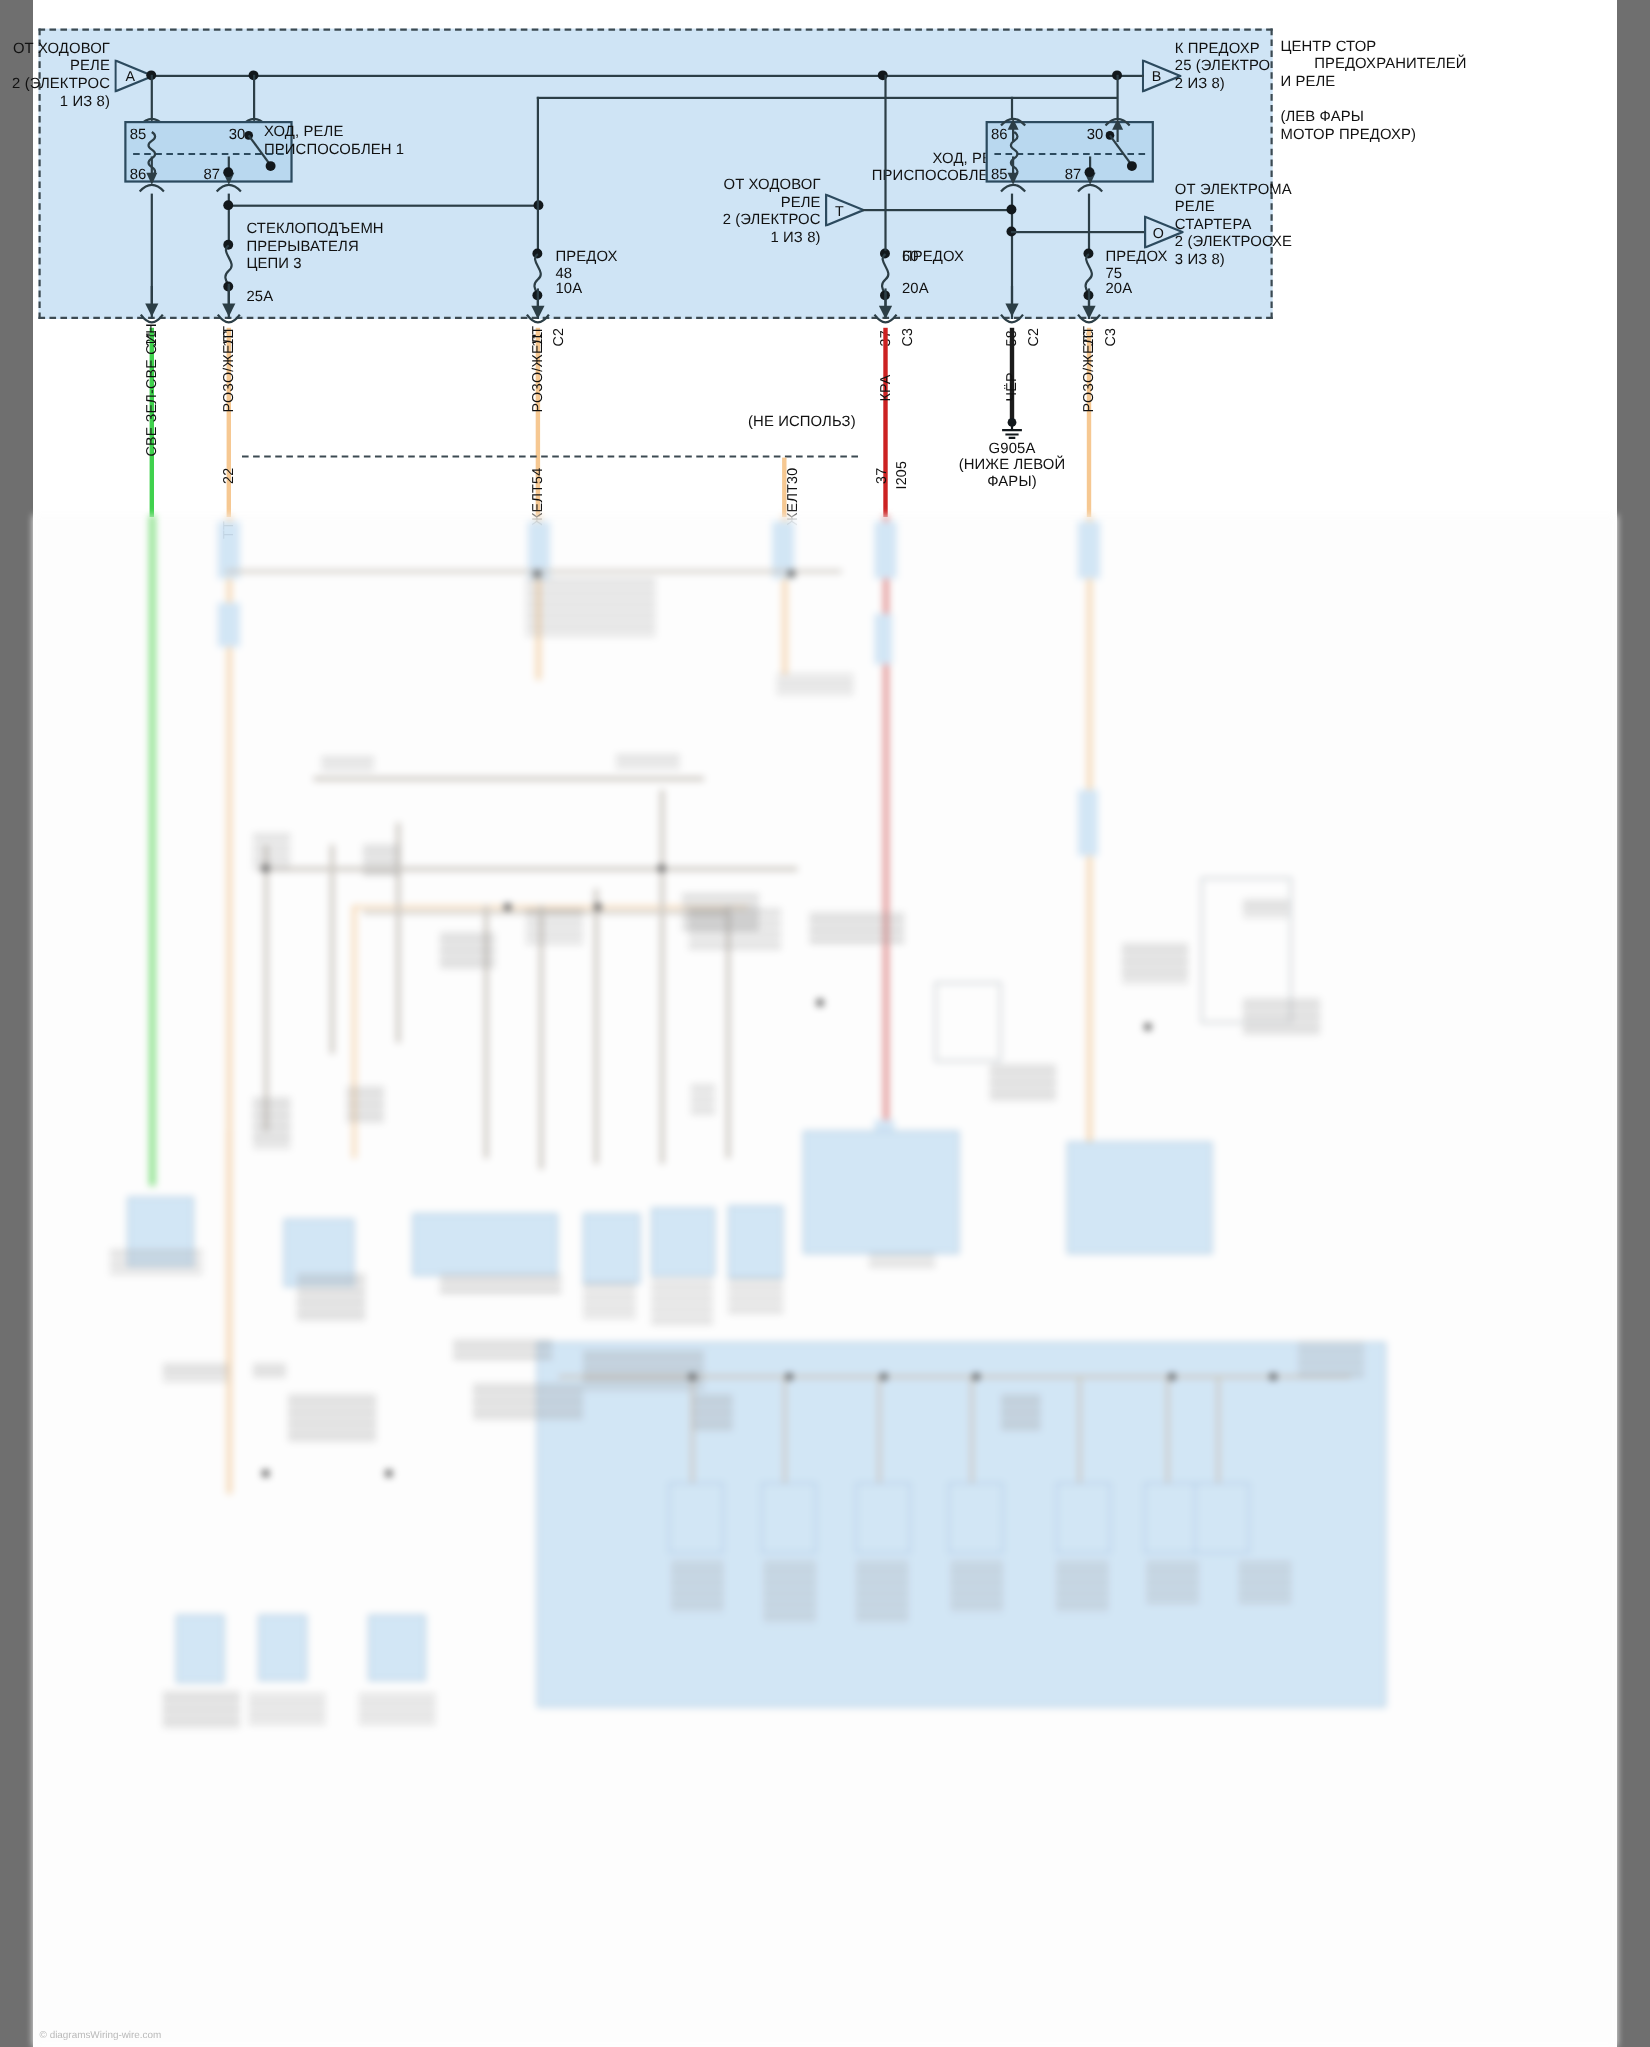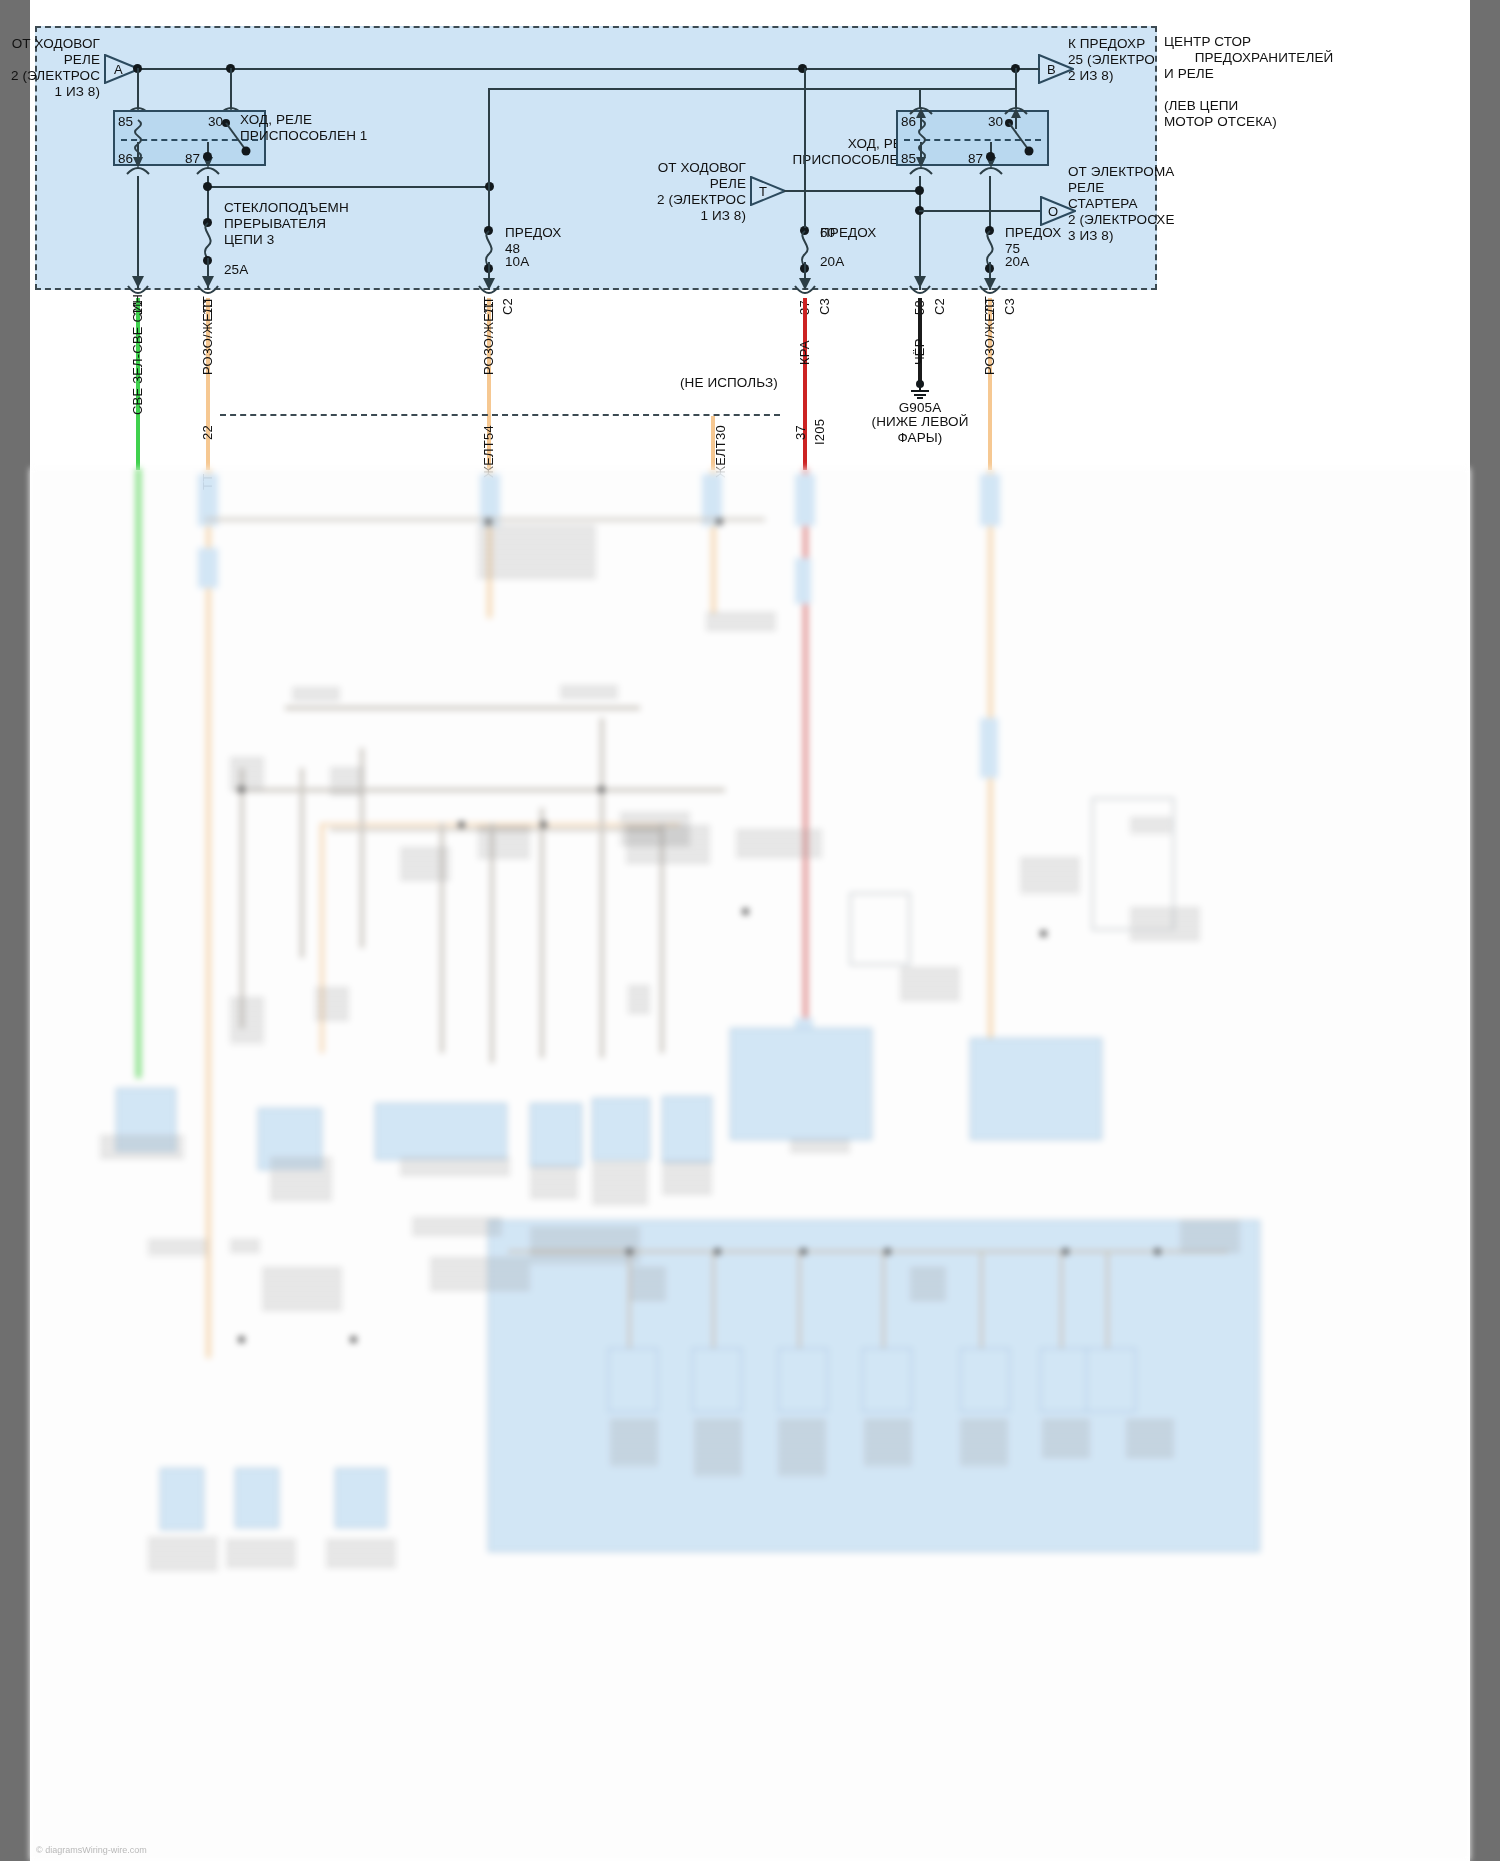--- a/index.html
+++ b/index.html
@@ -146,22 +146,22 @@
 
   <div class="page-edge-left"></div>
   <div class="page-edge-right"></div>
   <div class="page-sheet"></div>
 
   <div class="fuse-block"></div>
 
   <div class="lbl" style="left:1164px; top:34px; width:180px;">ЦЕНТР СТОР</div>
   <div class="lbl" style="left:1164px; top:50px; width:200px;text-align:center;">ПРЕДОХРАНИТЕЛЕЙ</div>
   <div class="lbl" style="left:1164px; top:66px; width:180px;">И РЕЛЕ</div>
-  <div class="lbl" style="left:1164px; top:98px; width:180px;">(ЛЕВ ЦЕПИ</div>
-  <div class="lbl" style="left:1164px; top:114px; width:180px;">МОТОР ОТСЕКА)</div>
+  <div class="lbl" style="left:1164px; top:98px; width:180px;">(ЛЕВ ФАРЫ</div>
+  <div class="lbl" style="left:1164px; top:114px; width:180px;">МОТОР ПРЕДОХР)</div>
 
   <div class="lbl r" style="left:5px; top:36px; width:95px;">ОТ ХОДОВОГ
 РЕЛЕ
 2 (ЭЛЕКТРОС
 1 ИЗ 8)</div>
   <div class="tri-wrap" style="left:104px; top:54px;">
     <svg width="36" height="30" viewBox="0 0 36 30">
       <polygon points="1,1 35,15 1,29" fill="#cfe4f5" stroke="#2c4a5e" stroke-width="2"></polygon>
       <text x="10" y="20" font-family="Liberation Sans, sans-serif" font-size="13" fill="#111">A</text>
     </svg>

